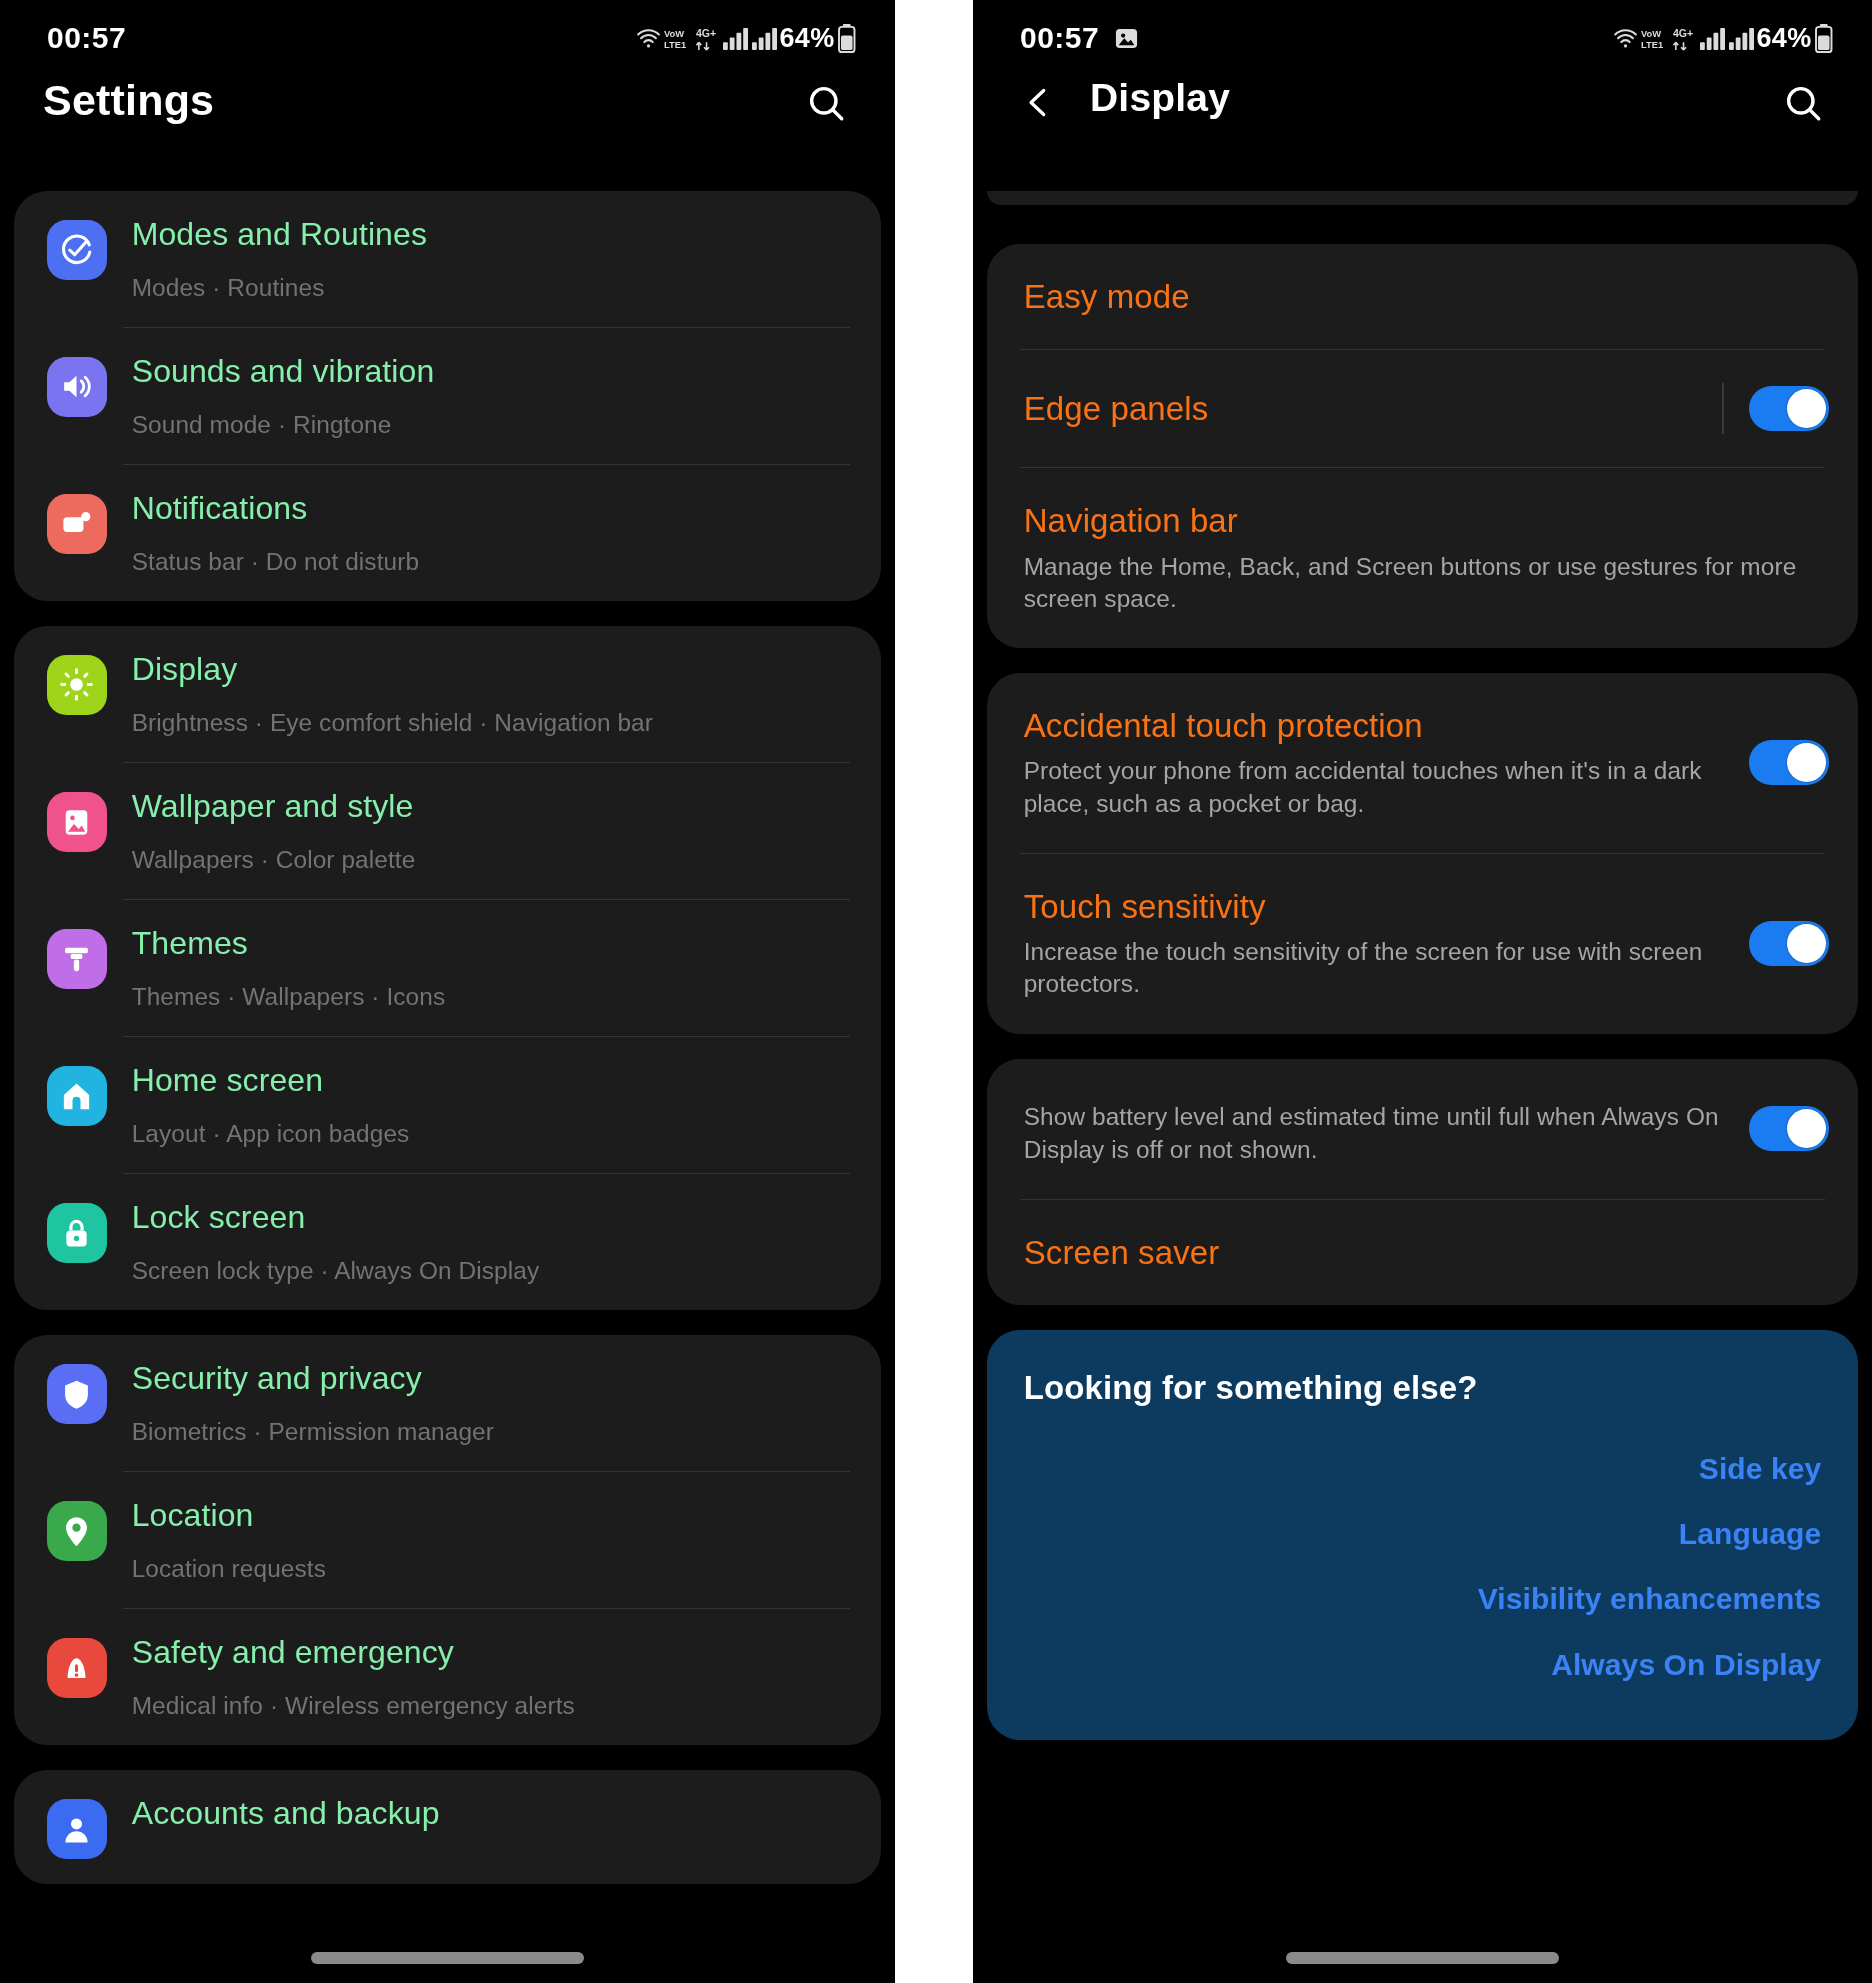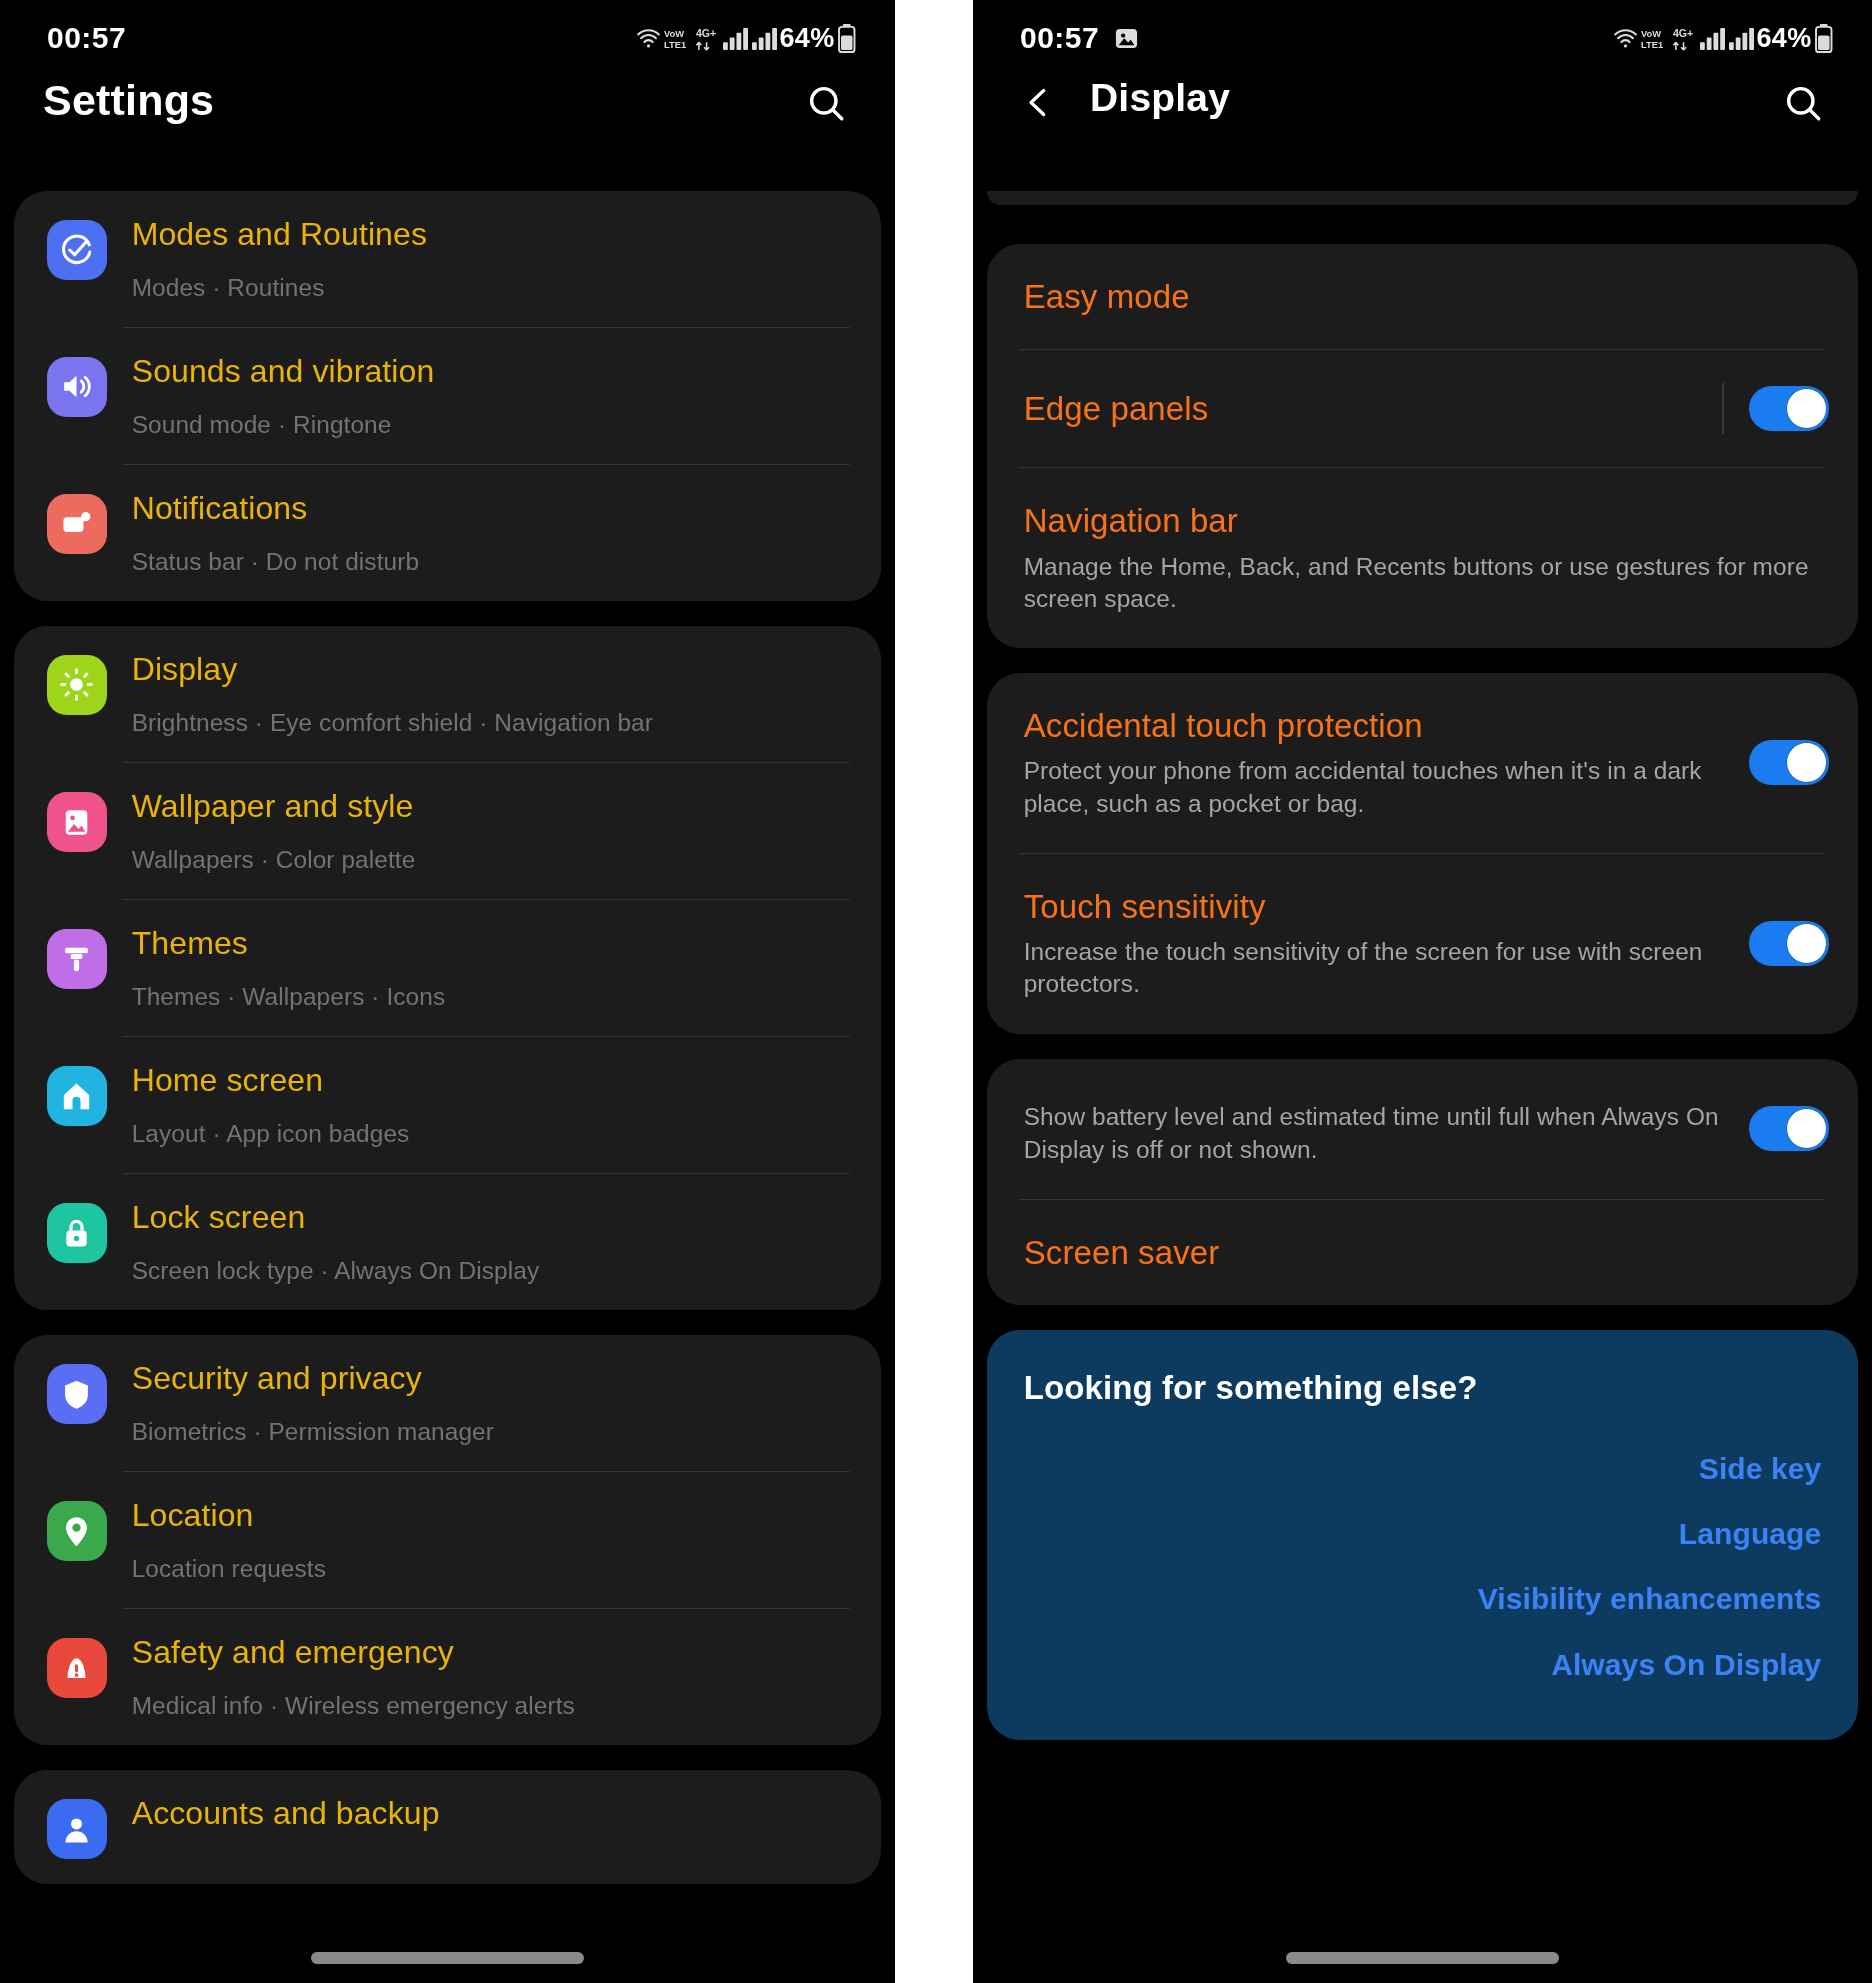--- a/index.html
+++ b/index.html
@@ -107,21 +107,21 @@
   .srow .appicon {
     width: 60px; height: 60px;
     border-radius: 19.5px;
     flex: 0 0 60px;
     display: flex; align-items: center; justify-content: center;
     margin-top: 3.9px;
   }
   .srow .appicon svg { display: block; }
   .srow .texts { margin-left: 25px; padding-top: 0; flex: 1 1 auto; min-width: 0; }
   .srow .rtitle {
-    color: #eab308;
+    color: #86efac;
     font-size: 32px;
     font-weight: 400;
     letter-spacing: 0.1px;
     line-height: 1.18;
   }
   .srow .rsub {
     color: #737373;
     font-size: 24.4px;
     margin-top: 19px;
     line-height: 1.2;
@@ -589,21 +589,21 @@
             <span class="toggle">
                 <span class="thumb"></span>
               </span>
           </span>
         </div>
         <div class="divider divider--full"></div>
 
         <div class="prow">
           <span class="ptexts">
             <div class="ptitle">Navigation bar</div>
-            <div class="psub">Manage the Home, Back, and Recents buttons or use gestures for more screen space.</div>
+            <div class="psub">Manage the Home, Back, and Screen buttons or use gestures for more screen space.</div>
           </span>
         </div>
       </div>
 
       <div class="card">
 
         <div class="prow">
           <span class="ptexts">
             <div class="ptitle">Accidental touch protection</div>
             <div class="psub">Protect your phone from accidental touches when it's in a dark place, such as a pocket or bag.</div>

